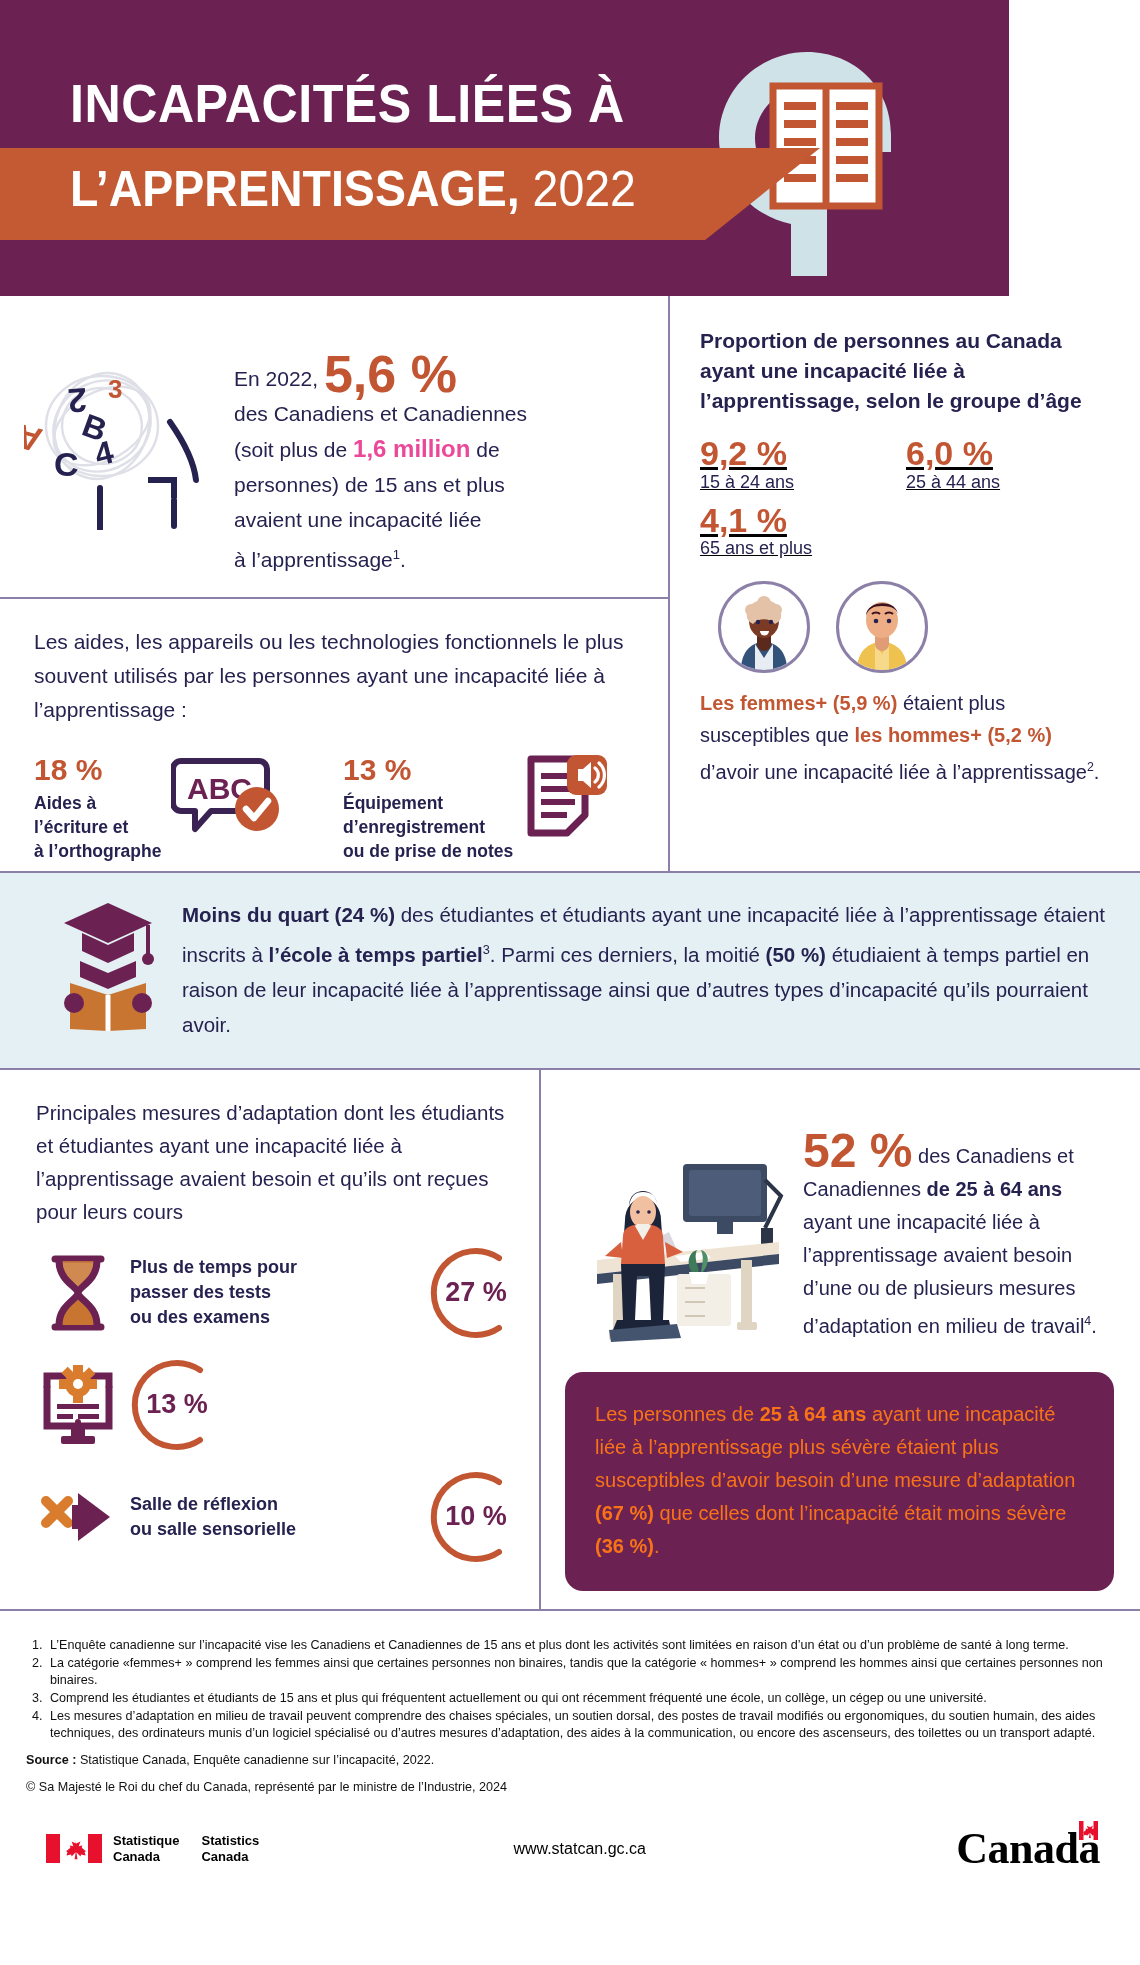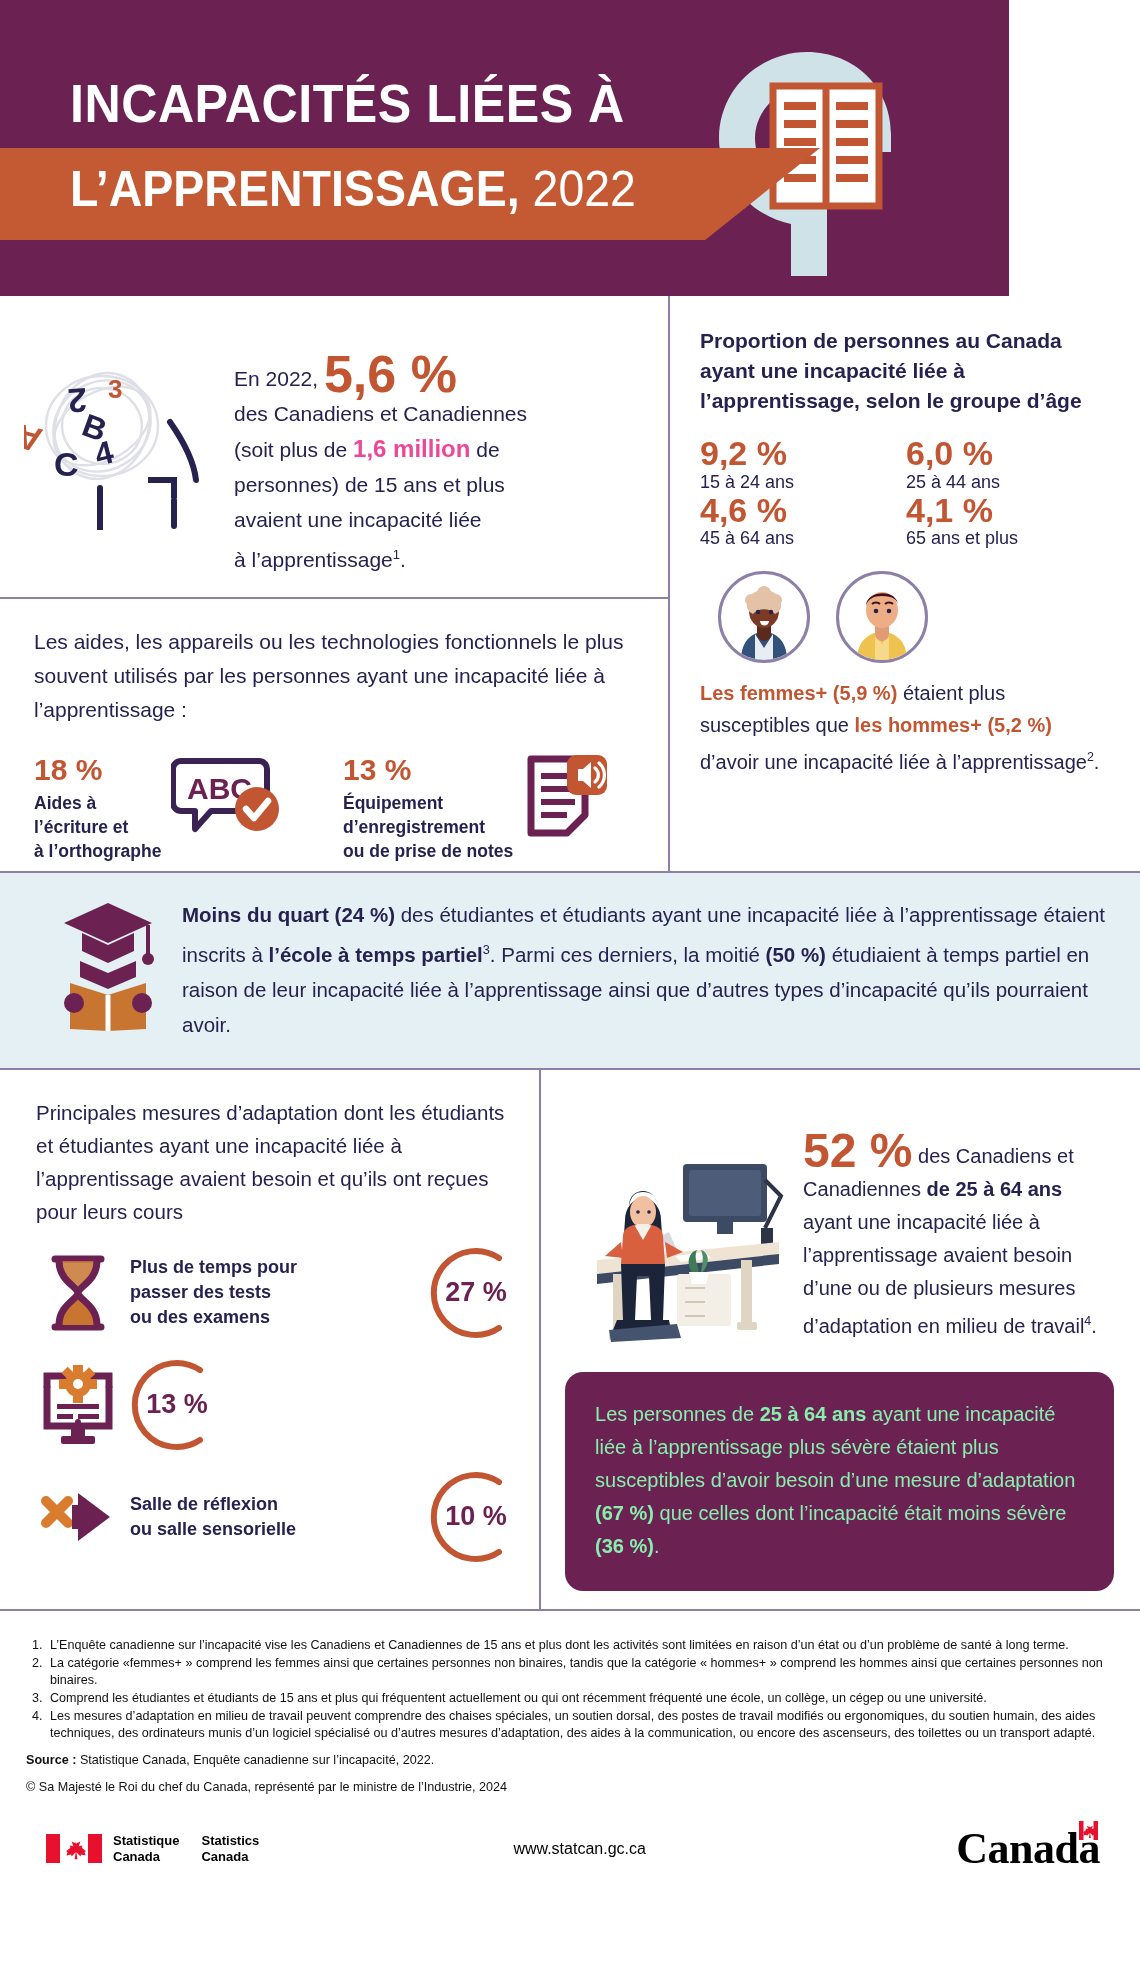--- a/index.html
+++ b/index.html
@@ -113,21 +113,23 @@
   
   .rc-title {
     font-size: 21px;
     font-weight: 700;
     color: #262250;
     line-height: 30px;
   }
   .age-grid {
     display: grid;
     grid-template-columns: 1fr 1fr;
+    row-gap: 10px;
     margin-top: 20px;
+    text-decoration: underline;
   }
   .age-pct { font-size: 34px; font-weight: 800; color: #c25632; line-height: 1.05; }
   .age-lbl { font-size: 18px; color: #262250; }
   .avatars { display: flex; gap: 26px; margin: 22px 0 4px 18px; }
   .avatar-ring {
     width: 92px; height: 92px; border-radius: 50%;
     border: 3px solid #8c7fa8; overflow: hidden; position: relative;
     background: #ffffff;
   }
   .gender-text {
@@ -184,21 +186,21 @@
   .r52-row { display: flex; gap: 8px; align-items: flex-start; margin-top: 28px; }
   .desk-art { width: 230px; flex: 0 0 230px; }
   .r52-text { flex: 1; font-size: 20px; line-height: 33px; color: #262250; padding-top: 8px; }
   .big52 { font-size: 48px; font-weight: 800; color: #c25632; line-height: 0.8; vertical-align: -4px; }
 
   .callout {
     margin-top: 24px;
     background: #6b2253;
     border-radius: 18px;
     padding: 26px 30px 28px 30px;
-    color: #86efac;
+    color: #f97316;
     font-size: 20px;
     line-height: 33px;
   }
   .callout .b { font-weight: 800; }
 
   
   .notes {
     padding: 26px 22px 6px 26px;
     font-size: 12.6px;
     line-height: 17px;
@@ -359,24 +361,20 @@
       <div class="age-grid">
         <div>
           <div class="age-pct">9,2 %</div>
           <div class="age-lbl">15 à 24 ans</div>
         </div>
         <div>
           <div class="age-pct">6,0 %</div>
           <div class="age-lbl">25 à 44 ans</div>
         </div>
         <div>
-          <div class="age-pct">4,6 %</div>
-          <div class="age-lbl">45 à 64 ans</div>
-        </div>
-        <div>
           <div class="age-pct">4,1 %</div>
           <div class="age-lbl">65 ans et plus</div>
         </div>
       </div>
 
       <div class="avatars">
         <div class="avatar-ring">
           <svg width="86" height="86" viewBox="0 0 86 86">
             <path d="M20 86 C20 66 32 58 43 58 C54 58 66 66 66 86 Z" fill="#33527a"></path>
             <path d="M34 60 L43 74 L52 60 L52 86 L34 86 Z" fill="#e8edf3"></path>

